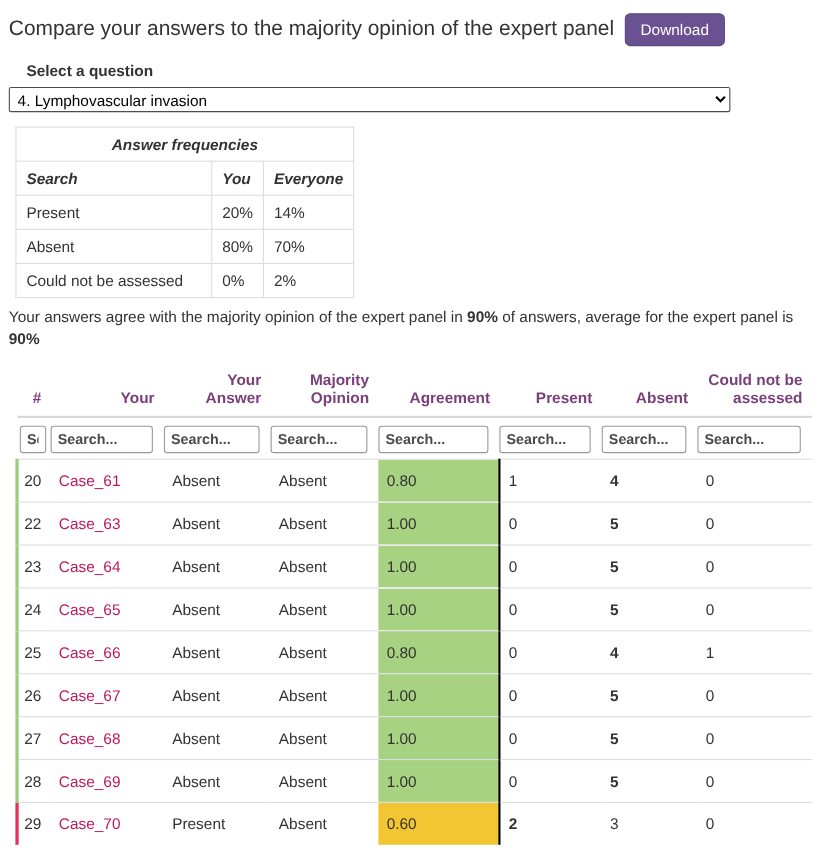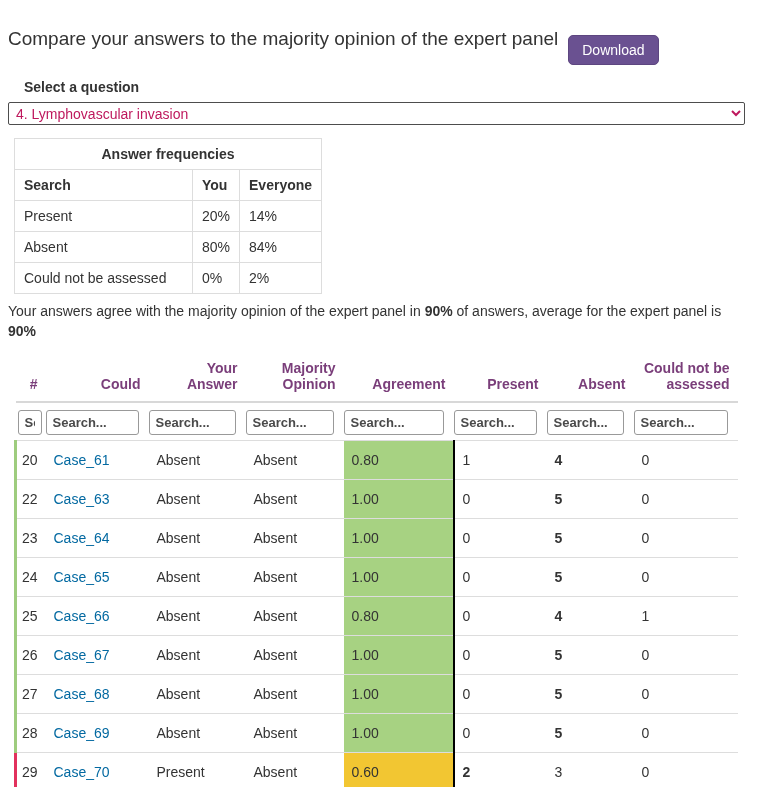--- a/index.html
+++ b/index.html
@@ -9,36 +9,36 @@
     font-family:"Liberation Sans", sans-serif;
     font-size:14px; color:#333;
   }
 
   
   .top-row { display:flex; align-items:center; gap:10px; margin:4px 0 14px; }
   .page-title { font-size:19px; font-weight:400; color:#333;text-align:center; }
   .btn-download {
     background:#6a5191; color:#fff; border:1px solid #5d4680;
     border-radius:5px; padding:6px 13px; font-size:14px;
-    font-family:"Liberation Sans", sans-serif; cursor:pointer;margin-top:23px;
+    font-family:"Liberation Sans", sans-serif; cursor:pointer;
   }
 
   
   .select-label { font-weight:700; font-size:14px; margin:6px 16px 7px; }
   .question-select {
-    width:737px; height:23px; font-size:14px; color:#be185d;
+    width:656px; height:23px; font-size:14px; color:#000000;
     font-family:"Liberation Sans", sans-serif;
     border:1px solid #4d4d4d; border-radius:2px; background:#fff; padding:0 3px;
   }
 
   
   .freq-table { border-collapse:collapse; margin:13px 0 3px 6px; table-layout:fixed; }
   .freq-table th, .freq-table td { border:1px solid #ddd; padding:7px 9px; font-size:14px; text-align:left; }
   .freq-table .freq-title { text-align:center; font-weight:700; }
-  .freq-table th { font-weight:700; }
+  .freq-table th { font-weight:700;font-style:italic; }
   .col-fa { width:178px; } .col-fy { width:42px; } .col-fe { width:82px; }
 
   
   .summary { margin:7px 0 15px 0; line-height:1.45; font-size:14px; }
   .summary b { font-weight:700; }
 
   
   .results-table { border-collapse:collapse; table-layout:fixed; margin:16px 0 0 6px; width:722px; }
   .results-table thead th {
     color:#7a3e7a; font-weight:700; font-size:14px; text-align:right;
@@ -59,21 +59,21 @@
     padding:11px 8px; border-top:1px solid #ddd; font-size:14px; color:#333;
     overflow:hidden; white-space:nowrap;
   }
   .results-table tbody td:first-child { border-left:3px solid #9ecc7e; padding-left:5px; }
   .results-table tbody tr.stripe-red td:first-child { border-left-color:#e2315d; }
 
   .agr { border-right:2px solid #000;margin-top:28px; }
   .agr-green { background:#a7d282; }
   .agr-yellow { background:#f2c632; }
 
-  .case-link { color:#0369a1; text-decoration:none; cursor:pointer; }
+  .case-link { color:#be185d; text-decoration:none; cursor:pointer; }
   .b { font-weight:700; }
 </style>
 </head>
 <body>
 
 
 
 <div class="top-row">
   <span class="page-title">Compare your answers to the majority opinion of the expert panel</span>
   <button class="btn-download">Download</button>
@@ -102,21 +102,21 @@
   </thead>
   <tbody>
     <tr>
       <td>Present</td>
       <td>20%</td>
       <td>14%</td>
     </tr>
     <tr>
       <td>Absent</td>
       <td>80%</td>
-      <td>84%</td>
+      <td>70%</td>
     </tr>
     <tr>
       <td>Could not be assessed</td>
       <td>0%</td>
       <td>2%</td>
     </tr>
   </tbody>
 </table>
 
 <p class="summary"><span>Your answers agree with the majority opinion of the expert panel in </span><b>90%</b><span> of answers, average for the expert panel is </span><b>90%</b></p>
@@ -128,21 +128,21 @@
       <col style="width:97px">
       <col style="width:98px">
     <col style="width:110px">
       <col style="width:93px">
       <col style="width:87px">
       <col style="width:104px">
   </colgroup>
   <thead>
     <tr>
       <th>#</th>
-      <th>Could</th>
+      <th>Your</th>
       <th>Your Answer</th>
       <th>Majority Opinion</th>
       <th>Agreement</th>
       <th>Present</th>
       <th>Absent</th>
       <th>Could not be assessed</th>
     </tr>
     <tr class="search-row">
       <td><input class="search-input" placeholder="Search..." style=""></td>
       <td><input class="search-input" placeholder="Search..." style=""></td>

